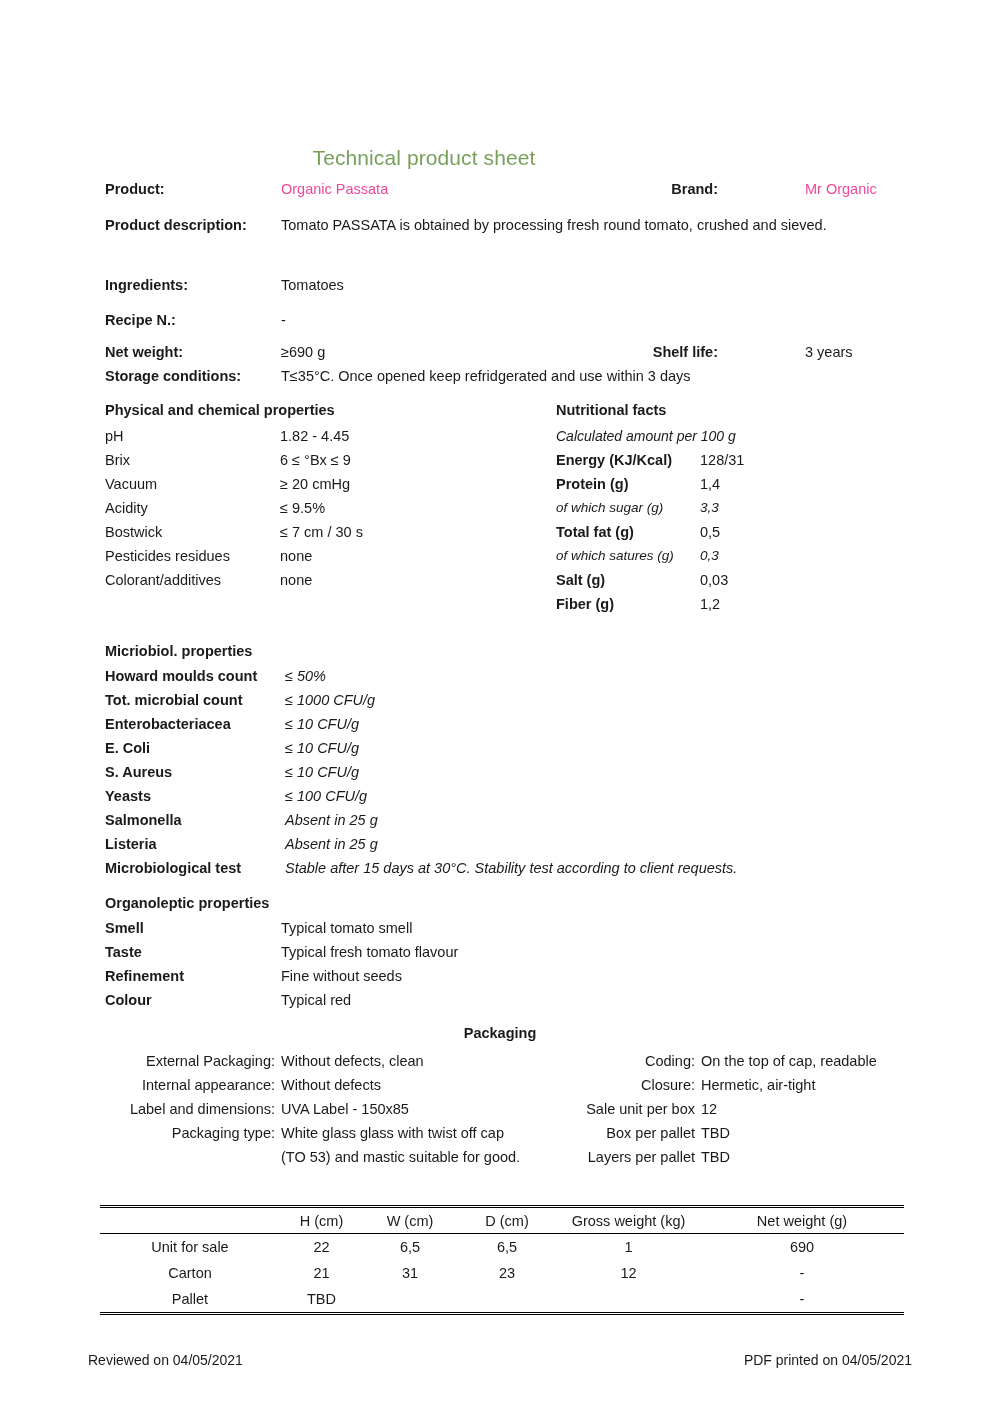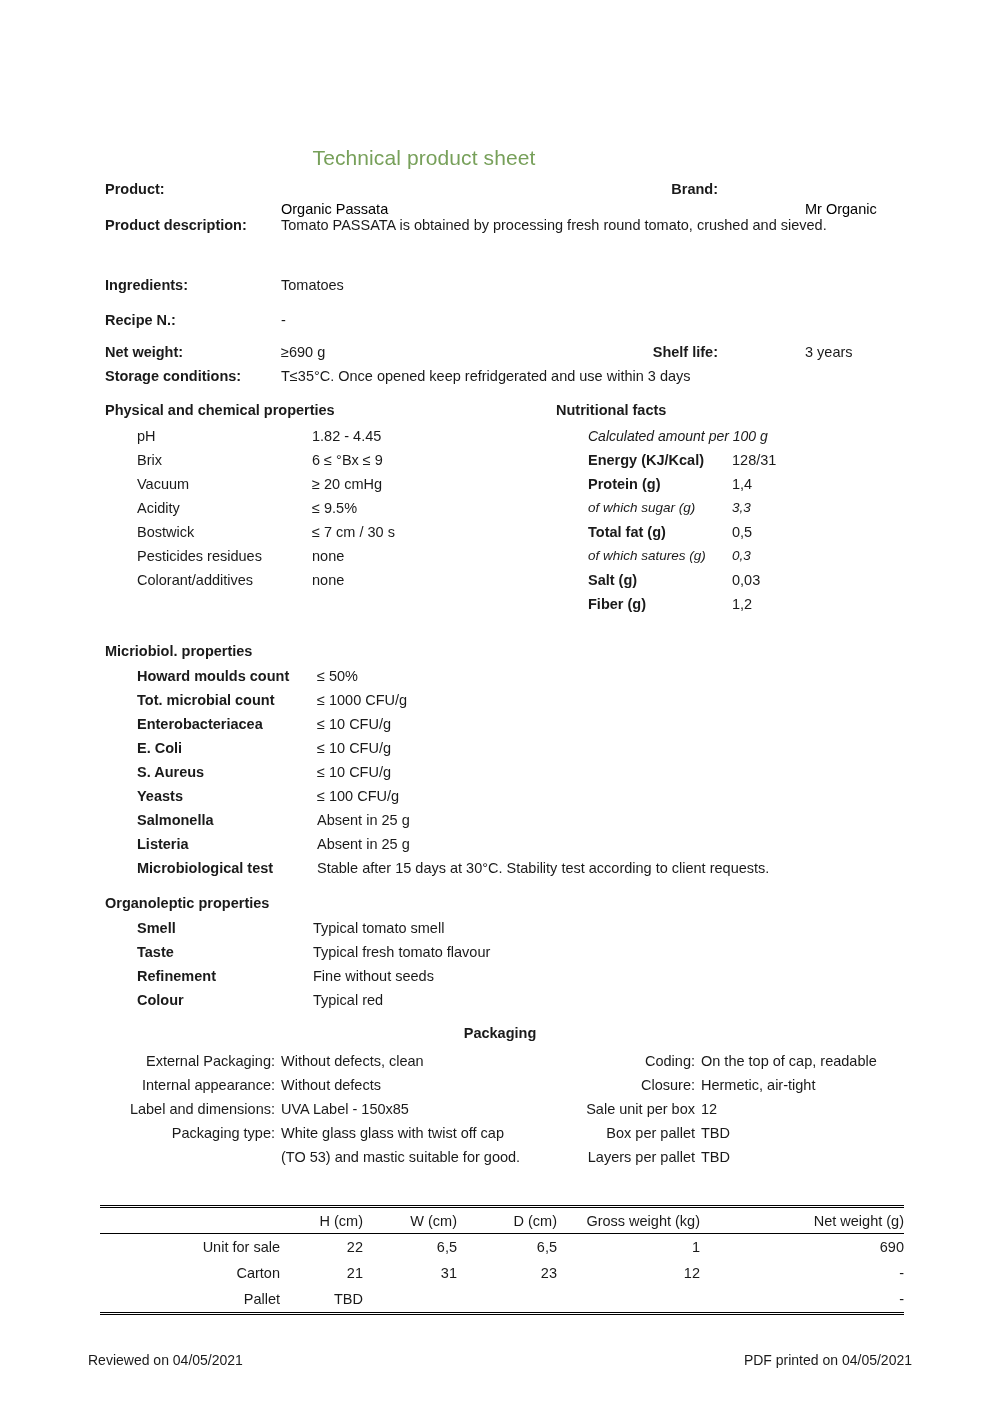--- a/index.html
+++ b/index.html
@@ -17,21 +17,21 @@
     -webkit-font-smoothing: antialiased;
   }
   .page {
     position: absolute;
     left: 0; top: 0;
     width: 1000px;
     height: 1414px;
     overflow: hidden;
   }
   .green { color: #77a05a; }
-  .red { color: #000000; margin-top: 20px; }
+  .red { color: #ec4899; }
 
   
   .doc-title {
     position: absolute;
     left: 0; top: 146px;
     width: 848px;
     text-align: center;
     font-size: 21px;
     font-weight: normal;
     letter-spacing: .1px;
@@ -72,21 +72,21 @@
 
   
   .sec-head {
     position: absolute;
     font-size: 14.5px;
     font-weight: bold;
     white-space: nowrap;
   }
 
   
-  .prop-list { position: absolute; font-size: 14.5px; margin-left: 32px; }
+  .prop-list { position: absolute; font-size: 14.5px; }
   .prop-row {
     position: relative;
     height: 24px;
     line-height: 24px;
     white-space: nowrap;
   }
   .prop-name {
     position: absolute;
     left: 0; top: 0;
     white-space: nowrap;
@@ -108,21 +108,21 @@
   #nutri-list .sub .prop-name,
   #nutri-list .sub .prop-val { font-weight: normal; font-style: italic; font-size: 13.5px; }
   #nutri-list .note {
     height: 24px; line-height: 24px;
     font-style: italic; font-size: 14px;
   }
 
   
   #micro-list { left: 105px; top: 664px; width: 800px; }
   #micro-list .prop-name { font-weight: bold; }
-  #micro-list .prop-val { left: 180px; }
+  #micro-list .prop-val { left: 180px; font-style: italic; }
 
   
   #organo-list { left: 105px; top: 916px; width: 700px; }
   #organo-list .prop-name { font-weight: bold; }
   #organo-list .prop-val { left: 176px; }
 
   
   .pack-head {
     position: absolute;
     left: 0; top: 1025px;
@@ -156,21 +156,21 @@
 
   
   #dim-table {
     position: absolute;
     left: 100px; top: 1205px;
     width: 804px;
     border-collapse: collapse;
     font-size: 14.5px;
   }
   #dim-table th, #dim-table td {
-    text-align: right;
+    text-align: center;
     font-weight: normal;
     padding: 3px 0 3px 0;
     white-space: nowrap;
   }
   #dim-table thead tr {
     border-top: 3px double #000;
     border-bottom: 1px solid #000;
   }
   #dim-table thead th { padding-top: 5px; padding-bottom: 4px; }
   #dim-table tbody tr:last-child { border-bottom: 3px double #000; }

